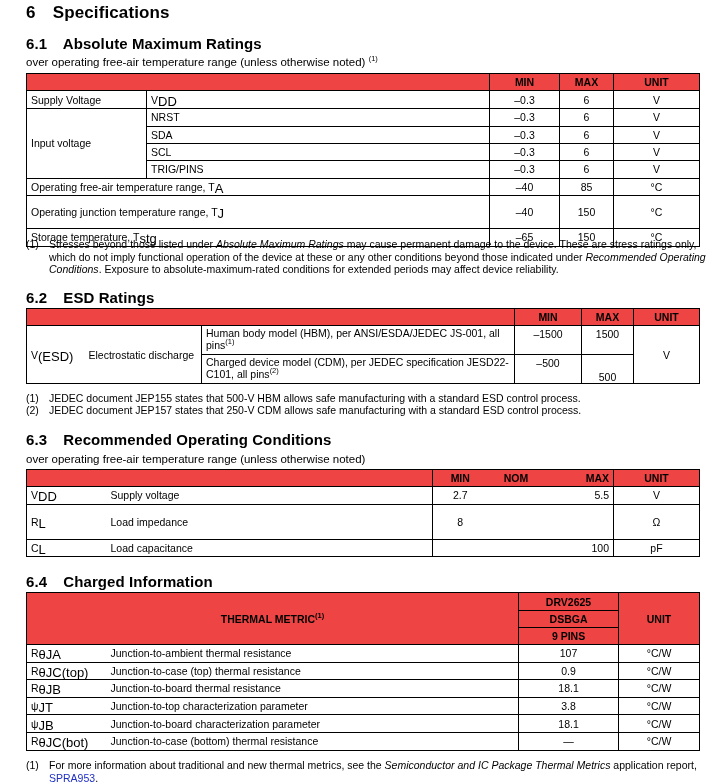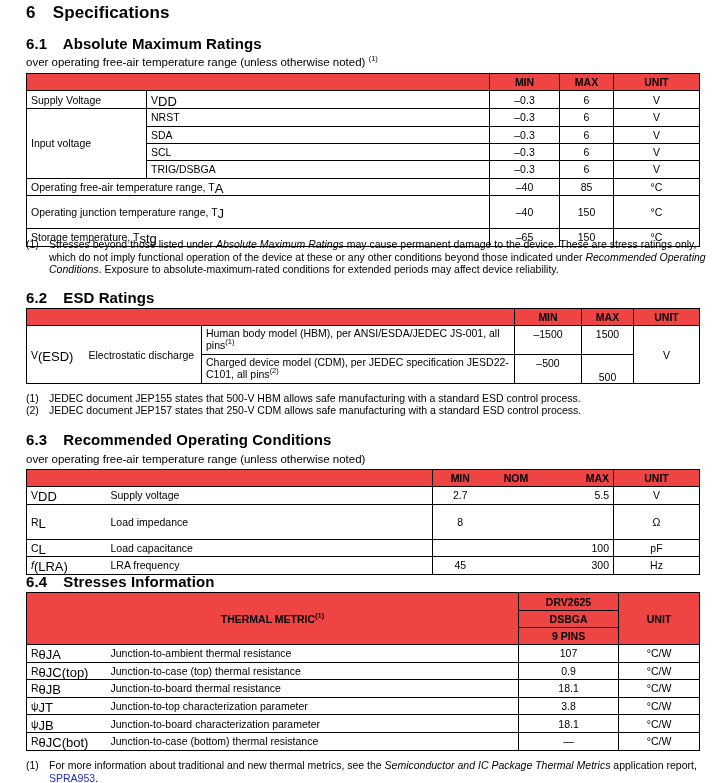--- a/index.html
+++ b/index.html
@@ -68,21 +68,21 @@
     <td class="c">6</td>
     <td class="c">V</td>
   </tr>
   <tr style="height:17.5px">
     <td>SCL</td>
     <td class="c">–0.3</td>
     <td class="c">6</td>
     <td class="c">V</td>
   </tr>
   <tr style="height:17.5px">
-    <td>TRIG/DSBGA</td>
+    <td>TRIG/PINS</td>
     <td class="c">–0.3</td>
     <td class="c">6</td>
     <td class="c">V</td>
   </tr>
   <tr style="height:17.5px">
     <td colspan="2"><span>Operating free-air temperature range, T</span><sub>A</sub></td>
     <td class="c">–40</td>
     <td class="c">85</td>
     <td class="c">°C</td>
   </tr>
@@ -186,32 +186,24 @@
     <td class="c">Ω</td>
   </tr>
   <tr style="height:17.5px">
     <td style="border-right:none"><span>C</span><sub>L</sub></td>
     <td style="border-left:none">Load capacitance</td>
     <td class="c" style="border-right:none"></td>
     <td class="c" style="border-left:none; border-right:none"></td>
     <td class="r" style="border-left:none">100</td>
     <td class="c">pF</td>
   </tr>
-  <tr style="height:17.5px">
-    <td style="border-right:none"><i>f</i><sub>(LRA)</sub></td>
-    <td style="border-left:none">LRA frequency</td>
-    <td class="c" style="border-right:none">45</td>
-    <td class="c" style="border-left:none; border-right:none"></td>
-    <td class="r" style="border-left:none">300</td>
-    <td class="c">Hz</td>
-  </tr>
-</tbody>
-  </table>
-
-<h2 style="top:573px"><span class="num">6.4</span> <span>Stresses Information</span></h2>
+</tbody>
+  </table>
+
+<h2 style="top:573px"><span class="num">6.4</span> <span>Charged Information</span></h2>
 
 <table style="left:26px; top:592px; width:673px;">
   <colgroup>
       <col style="width:80px">
       <col style="width:412px">
       <col style="width:100px">
       <col style="width:81px">
     </colgroup>
   <tbody>
       <tr style="height:18px">

